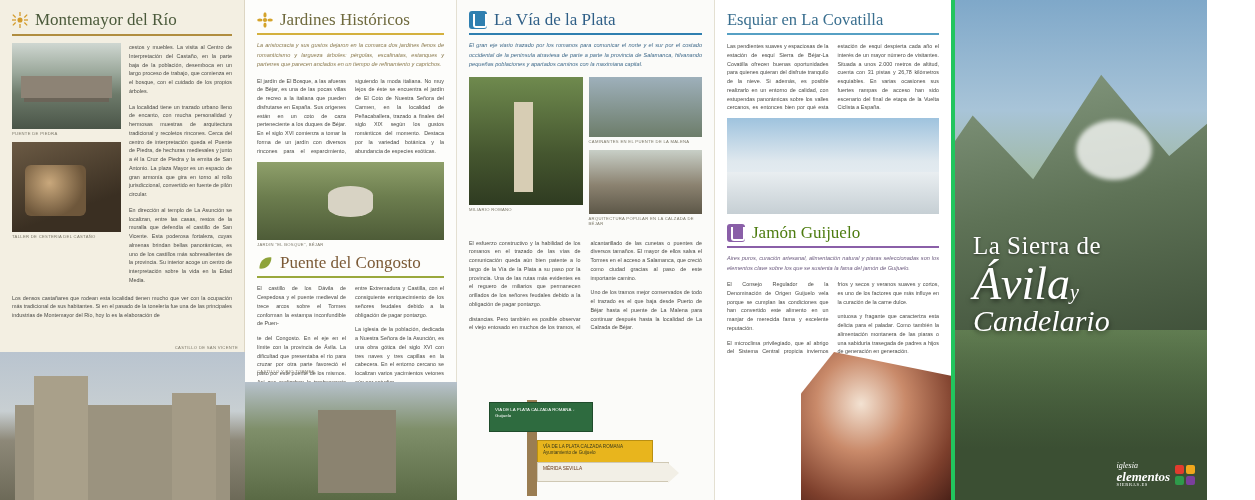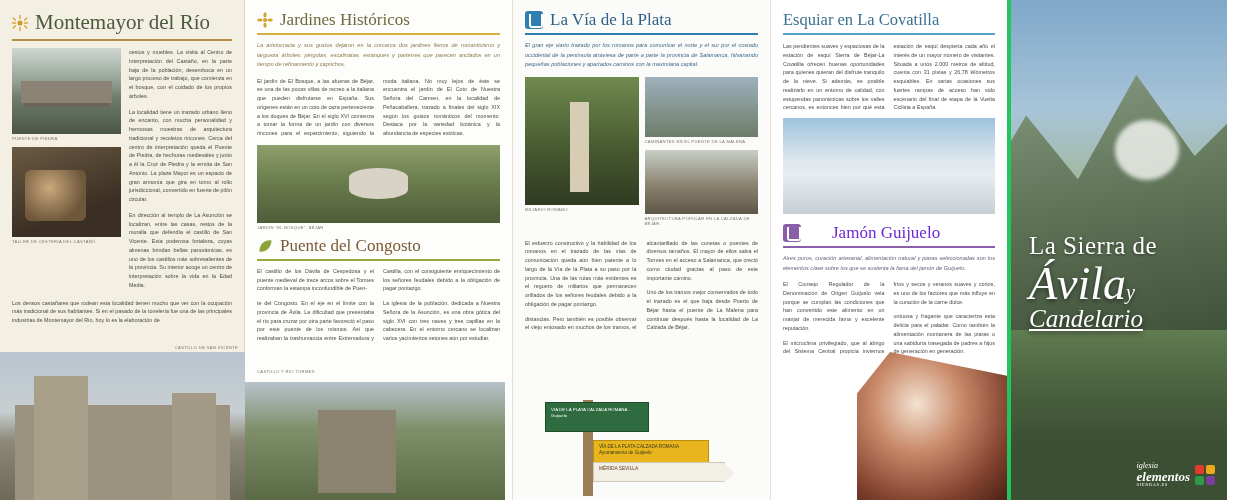--- a/index.html
+++ b/index.html
@@ -11,21 +11,21 @@
     overflow:hidden;
   }
   .brochure { position:relative; width:1255px; height:500px; display:flex; }
 
   
   .panel { position:relative; height:500px; flex:0 0 auto; }
 
   
   .p1 { width:245px; background:#f3efe2; border-right:1px solid #ddd6c3; padding:10px 12px 0 12px; }
   .p1-head { display:flex; align-items:center; gap:7px; border-bottom:2px solid #b08d3f; padding-bottom:4px; }
-  .p1-title { font-family:"Liberation Serif", serif; font-size:21px; color:#4b5a3b; white-space:nowrap; }
+  .p1-title { font-family:"Liberation Serif", serif; font-size:17px; color:#4b5a3b; white-space:nowrap; }
   .ic-sun { width:16px; height:16px; flex:0 0 auto; }
   .p1-body { display:flex; gap:8px; margin-top:7px; }
   .p1-col-l { width:112px; }
   .p1-col-r { width:106px; font-size:5.4px; line-height:1.62; color:#4a4a46; text-align:justify; }
   .p1-col-r p { margin:0 0 7px 0; }
   .ph { position:relative; width:100%; overflow:hidden; }
   .cap { font-size:4.2px; letter-spacing:.3px; color:#7b7768; margin:2px 0 6px 0; text-transform:uppercase; }
   .photo-bridge { height:86px; background:
       linear-gradient(180deg,#cfd7d1 0%, #9aa79a 35%, #6d7a6a 60%, #4a5548 100%); }
   .photo-bridge::after{ content:""; position:absolute; left:8%; top:38%; width:84%; height:26%;
@@ -35,21 +35,21 @@
       background:radial-gradient(circle at 40% 35%,#c9a87c,#6e573b 70%); border-radius:6px; }
   .p1-lower { font-size:5.4px; line-height:1.62; color:#4a4a46; text-align:justify; margin-top:2px; }
   .castle-img { position:absolute; left:0; bottom:0; width:245px; height:148px;
       background:linear-gradient(180deg,#b9c4cf 0%, #c8cfd2 40%, #8d8878 60%, #6d6a58 100%); }
   .castle-img .wall { position:absolute; left:6%; bottom:0; width:88%; height:64%; background:#9b937f; }
   .castle-img .tower{ position:absolute; left:14%; bottom:0; width:22%; height:84%; background:#a9a08a; }
   .castle-img .tower2{position:absolute; right:12%; bottom:0; width:18%; height:72%; background:#a49b86; }
   .castle-cap { position:absolute; right:6px; bottom:150px; font-size:4.2px; color:#7b7768; letter-spacing:.3px; }
 
   
-  .p2 { width:268px; background:#fdfdfb; border-right:1px solid #e4e0d2; padding:10px 12px 0 12px; }
+  .p2 { width:212px; background:#fdfdfb; border-right:1px solid #e4e0d2; padding:10px 12px 0 12px; }
   .h-row { display:flex; align-items:center; gap:7px; border-bottom:2px solid #d4b13e; padding-bottom:3px; }
   .h-row.green { border-bottom-color:#9aa83c; }
   .h-title { font-family:"Liberation Serif", serif; font-size:17px; color:#6f6a3e; white-space:nowrap; }
   .h-title.brown { color:#7b5a36; }
   .lead { font-size:5.6px; line-height:1.7; color:#8a7a4e; font-style:italic; margin:6px 0 7px 0; text-align:justify; }
   .twocol { column-count:2; column-gap:9px; font-size:5.4px; line-height:1.62; color:#4a4a46; text-align:justify; }
   .twocol p { margin:0 0 6px 0; }
   .photo-garden { height:78px; margin:4px 0 2px 0; position:relative; overflow:hidden;
      background:linear-gradient(180deg,#8fa06b 0%, #6c7d4e 45%, #4e5c38 100%); }
   .photo-garden::after{ content:""; position:absolute; left:38%; top:30%; width:24%; height:40%;
@@ -87,46 +87,46 @@
 
   
   .p4 { width:240px; background:#ffffff; border-right:4px solid #22c55e; padding:10px 12px 0 12px; }
   .h-title.sky { color:#3a6f8f; font-size:16.5px; }
   .h-row.sky { border-bottom-color:#56a0c4; }
   .p4-text { column-count:2; column-gap:9px; font-size:5.4px; line-height:1.62; color:#4a4a46; text-align:justify; margin-top:7px; }
   .p4-text p { margin:0 0 6px 0; }
   .ph-snow { height:96px; margin-top:3px; background:linear-gradient(180deg,#9fc3de 0%, #dfe8ee 45%, #f2f5f7 100%); position:relative; }
   .ph-snow::after{ content:""; position:absolute; left:0; bottom:0; width:100%; height:44%;
      background:linear-gradient(180deg,#e9eef1,#c6cfd4); }
-  .h-title.purple { color:#6d28d9;margin-left:24px; }
+  .h-title.purple { color:#4d7c0f; }
   .h-row.purple { border-bottom-color:#8a5fa8; margin-top:9px; }
   .ic-sq.purple { background:#8a5fa8; }
   .lead.purple { color:#6b5a7e; }
   .ham { position:absolute; right:0; bottom:0; width:150px; height:148px;
      background:radial-gradient(ellipse at 40% 35%, #f3e2d2 0%, #c98a6a 35%, #7d3f2c 75%, #4a2118 100%);
      clip-path:polygon(22% 0,100% 16%,100% 100%,0 100%,0 28%); }
 
   
-  .p5 { width:216px; position:relative; overflow:hidden;
+  .p5 { width:252px; position:relative; overflow:hidden;
      background:linear-gradient(180deg,#7fa8c9 0%, #a8c4d8 22%, #9db489 42%, #6d8a5c 62%, #4e6a42 100%); }
   .p5 .mount { position:absolute; left:-20%; top:8%; width:150%; height:58%;
      background:linear-gradient(170deg,#8fa38b 0%, #5e7256 55%, #3f5039 100%);
      clip-path:polygon(0 60%, 18% 26%, 34% 48%, 52% 12%, 70% 40%, 88% 20%, 100% 46%, 100% 100%, 0 100%); }
   .p5 .snowpatch { position:absolute; left:48%; top:24%; width:30%; height:12%;
      background:rgba(255,255,255,.75); border-radius:50%; filter:blur(2px); }
   .p5 .fg { position:absolute; left:0; bottom:0; width:100%; height:34%;
      background:linear-gradient(180deg,rgba(60,84,50,.2),#3b4f33 70%); }
   .cover-title { position:absolute; left:18px; right:14px; top:232px; text-align:left; }
   .ct1 { font-family:"Liberation Serif", serif; font-size:25px; color:#ffffff; letter-spacing:.5px;
      text-shadow:0 1px 3px rgba(0,0,0,.5); }
   .ct2 { font-family:"Liberation Serif", serif; font-size:46px; color:#ffffff; font-style:italic;
      line-height:.95; margin-top:2px; text-shadow:0 2px 5px rgba(0,0,0,.55); }
   .ct2 small { font-size:20px; font-style:italic; }
-  .ct3 { font-family:"Liberation Serif", serif; font-size:25px; color:#ffffff; font-style:italic;
-     line-height:1; text-shadow:0 2px 5px rgba(0,0,0,.55);text-decoration:underline; }
+  .ct3 { font-family:"Liberation Serif", serif; font-size:30px; color:#ffffff; font-style:italic;
+     line-height:1; text-shadow:0 2px 5px rgba(0,0,0,.55); }
   .logo { position:absolute; right:12px; bottom:12px; display:flex; align-items:center; gap:5px; }
   .logo-sq { display:grid; grid-template-columns:9px 9px; grid-template-rows:9px 9px; gap:2px; }
   .logo-sq i { display:block; border-radius:2px; }
   .logo-txt { color:#fff; font-family:"Liberation Serif", serif; line-height:1; }
   .logo-txt .l1 { font-size:8px; font-style:italic; }
   .logo-txt .l2 { font-size:13px; font-style:italic; font-weight:bold; }
   .logo-txt .l3 { font-size:4.6px; letter-spacing:.6px; }
 </style>
 </head>
 <body>

